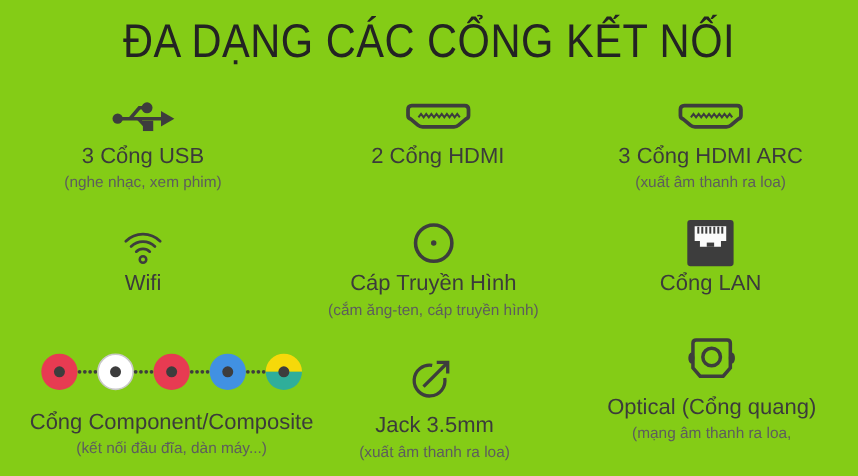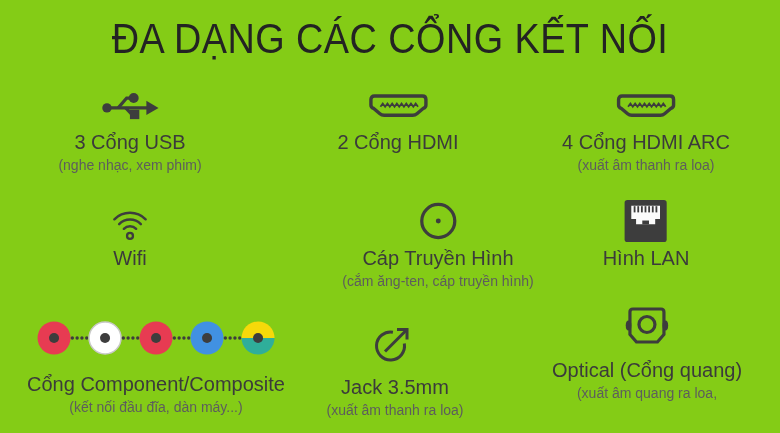--- a/index.html
+++ b/index.html
@@ -70,37 +70,37 @@
     <div class="sub"></div>
   </div>
 
   <div class="cell" style="left:646px;top:84px;">
     <div class="icon-box" style="height:44px;margin-bottom:2px;">
       <svg width="60" height="26" viewBox="0 0 60 25">
         <path class="ic-stroke" stroke-width="3.4" d="M6,2.5 H54 Q57.5,2.5 57.5,6 V11.5 Q57.5,14 55,14.8 L48.5,20.3 Q46.8,21.8 44.3,21.8 H15.7 Q13.2,21.8 11.5,20.3 L5,14.8 Q2.5,14 2.5,11.5 V6 Q2.5,2.5 6,2.5 Z"></path>
         <path class="ic-stroke" stroke-width="1.8" d="M12,13.2 l2.35,-3.2 2.35,3.2 2.35,-3.2 2.35,3.2 2.35,-3.2 2.35,3.2 2.35,-3.2 2.35,3.2 2.35,-3.2 2.35,3.2 2.35,-3.2 2.35,3.2 2.35,-3.2 2.35,3.2 2.35,-3.2 2.35,3.2"></path>
       </svg>
     </div>
-    <div class="label">4 Cổng HDMI ARC</div>
+    <div class="label">3 Cổng HDMI ARC</div>
     <div class="sub">(xuất âm thanh ra loa)</div>
   </div>
 
   <div class="cell" style="left:130px;top:198px;justify-content:center;">
     <div class="icon-box" style="height:46px;margin-bottom:2px;">
       <svg width="46" height="41" viewBox="0 0 48 42">
         <path class="ic-stroke" stroke-width="2.6" stroke-linecap="round" d="M7.7,18.7 A23 23 0 0 1 40.3,18.7"></path>
         <path class="ic-stroke" stroke-width="2.6" stroke-linecap="round" d="M12.7,23.7 A16 16 0 0 1 35.3,23.7"></path>
         <path class="ic-stroke" stroke-width="2.6" stroke-linecap="round" d="M17.6,28.6 A9 9 0 0 1 30.4,28.6"></path>
         <circle class="ic-stroke" cx="24" cy="36" r="3.1" stroke-width="2.4"></circle>
       </svg>
     </div>
     <div class="label">Wifi</div>
   </div>
 
-  <div class="cell" style="left:394px;top:198px;margin-left:44px;">
+  <div class="cell" style="left:394px;top:198px;">
     <div class="icon-box" style="height:46px;margin-bottom:2px;">
       <svg width="42" height="42" viewBox="0 0 44 44">
         <circle class="ic-stroke" cx="22" cy="22" r="17.3" stroke-width="3.4"></circle>
         <circle class="ic-fill" cx="22" cy="22" r="2.6"></circle>
       </svg>
     </div>
     <div class="label">Cáp Truyền Hình</div>
     <div class="sub">(cắm ăng-ten, cáp truyền hình)</div>
   </div>
 
@@ -112,21 +112,21 @@
         <rect class="ic-fill" x="19.5" y="22.5" width="7" height="4"></rect>
         <rect class="ic-fill" x="10.5" y="7.5" width="1.9" height="6.5"></rect>
         <rect class="ic-fill" x="14.3" y="7.5" width="1.9" height="6.5"></rect>
         <rect class="ic-fill" x="18.1" y="7.5" width="1.9" height="6.5"></rect>
         <rect class="ic-fill" x="21.9" y="7.5" width="1.9" height="6.5"></rect>
         <rect class="ic-fill" x="25.7" y="7.5" width="1.9" height="6.5"></rect>
         <rect class="ic-fill" x="29.5" y="7.5" width="1.9" height="6.5"></rect>
         <rect class="ic-fill" x="33.3" y="7.5" width="1.9" height="6.5"></rect>
       </svg>
     </div>
-    <div class="label">Hình LAN</div>
+    <div class="label">Cổng LAN</div>
   </div>
 
   <div class="cell" style="left:156px;top:318px;text-align:right;">
     <div class="icon-box" style="height:40px;margin-bottom:14px;">
       <svg width="240" height="40" viewBox="0 0 240 40">
         <circle cx="18" cy="20" r="16.5" fill="#e73b52"></circle>
         <circle cx="18" cy="20" r="5" fill="#3d3d3d"></circle>
 
         <circle cx="36.3" cy="20" r="1.7" class="ic-fill"></circle>
           <circle cx="41.1" cy="20" r="1.7" class="ic-fill"></circle>
@@ -181,16 +181,16 @@
   <div class="cell" style="left:647px;top:302px;">
     <div class="icon-box" style="height:48px;margin-bottom:8px;">
       <svg width="48" height="45" viewBox="0 0 48 45">
         <ellipse class="ic-fill" cx="5.6" cy="21.5" rx="2.8" ry="5"></ellipse>
         <ellipse class="ic-fill" cx="42.4" cy="21.5" rx="2.8" ry="5"></ellipse>
         <path class="ic-stroke" stroke-width="3.2" fill="#f5f5f5" d="M10,5 H38 Q41,5 41,8 V30.5 L34.5,38 H13.5 L7,30.5 V8 Q7,5 10,5 Z"></path>
         <circle class="ic-stroke" cx="24" cy="20.5" r="8" stroke-width="3.2"></circle>
       </svg>
     </div>
     <div class="label">Optical (Cổng quang)</div>
-    <div class="sub">(xuất âm quang ra loa,</div>
+    <div class="sub">(mạng âm thanh ra loa,</div>
   </div>
 
 </div>
 
 </body></html>

